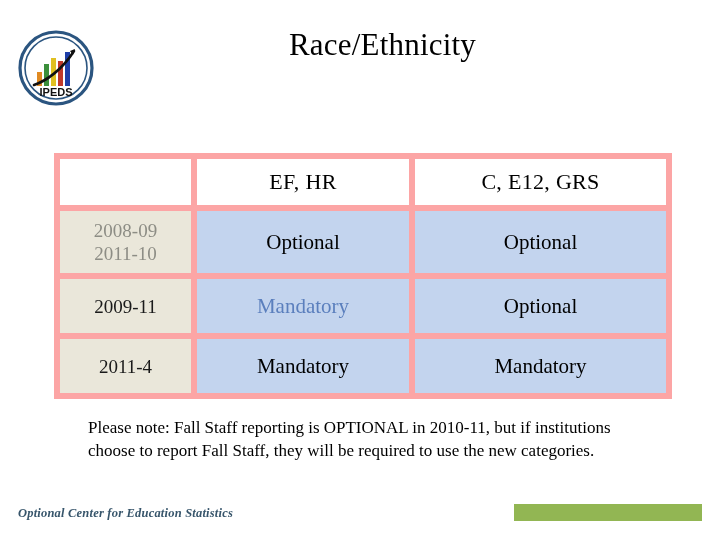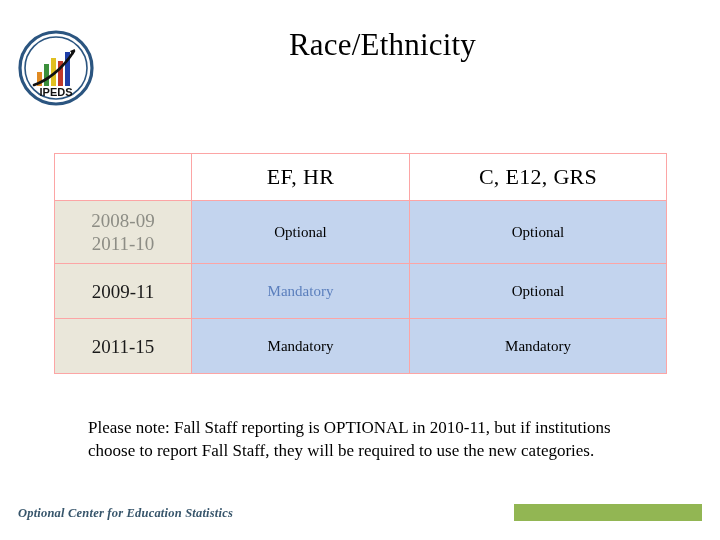--- a/index.html
+++ b/index.html
@@ -47,21 +47,21 @@
   #timeline-table {
     position: absolute;
     left: 54px;
     top: 153px;
     width: 612px;
     border-collapse: collapse;
     table-layout: fixed;
   }
   #timeline-table td,
   #timeline-table th {
-    border: 1px solid #fca5a5;
+    border: 6px solid #fca5a5;
     padding: 0;
     text-align: center;
     vertical-align: middle;
     font-weight: normal;
   }
   .col-period { width: 137px; }
   .col-b      { width: 218px; }
   .col-c      { width: 257px; }
 
   
@@ -82,21 +82,21 @@
     font-weight: bold;
     color: #1a1a1a;
     line-height: 23px;
   }
   .period-cell.muted { color: #8d8d85; margin-left: 23px; }
   .period-cell .pline { display: block; }
 
   
   .val-cell {
     background: #c3d4ee;
-    font-size: 15px;
+    font-size: 21px;
     color: #000000;
   }
   .val-cell.accent {
     color: #5b7fbd;
     font-weight: bold;
   }
 
   .row-two   td { height: 62px; }
   .row-three td { height: 54px; }
   .row-four  td { height: 54px; }
@@ -183,21 +183,21 @@
     </tr>
     <tr class="row-three">
       <td class="period-cell">
         <span class="pline">2009-11</span>
       </td>
       <td class="val-cell accent">Mandatory</td>
       <td class="val-cell">Optional</td>
     </tr>
     <tr class="row-four">
       <td class="period-cell">
-        <span class="pline">2011-15</span>
+        <span class="pline">2011-4</span>
       </td>
       <td class="val-cell">Mandatory</td>
       <td class="val-cell">Mandatory</td>
     </tr>
   </tbody>
 </table>
 
 <div id="please-note">Please note:  Fall Staff reporting is OPTIONAL in 2010-11, but if institutions choose to report Fall Staff, they will be required to use the new categories.</div>
 
 <div id="footer-text">Optional Center for Education Statistics</div>

